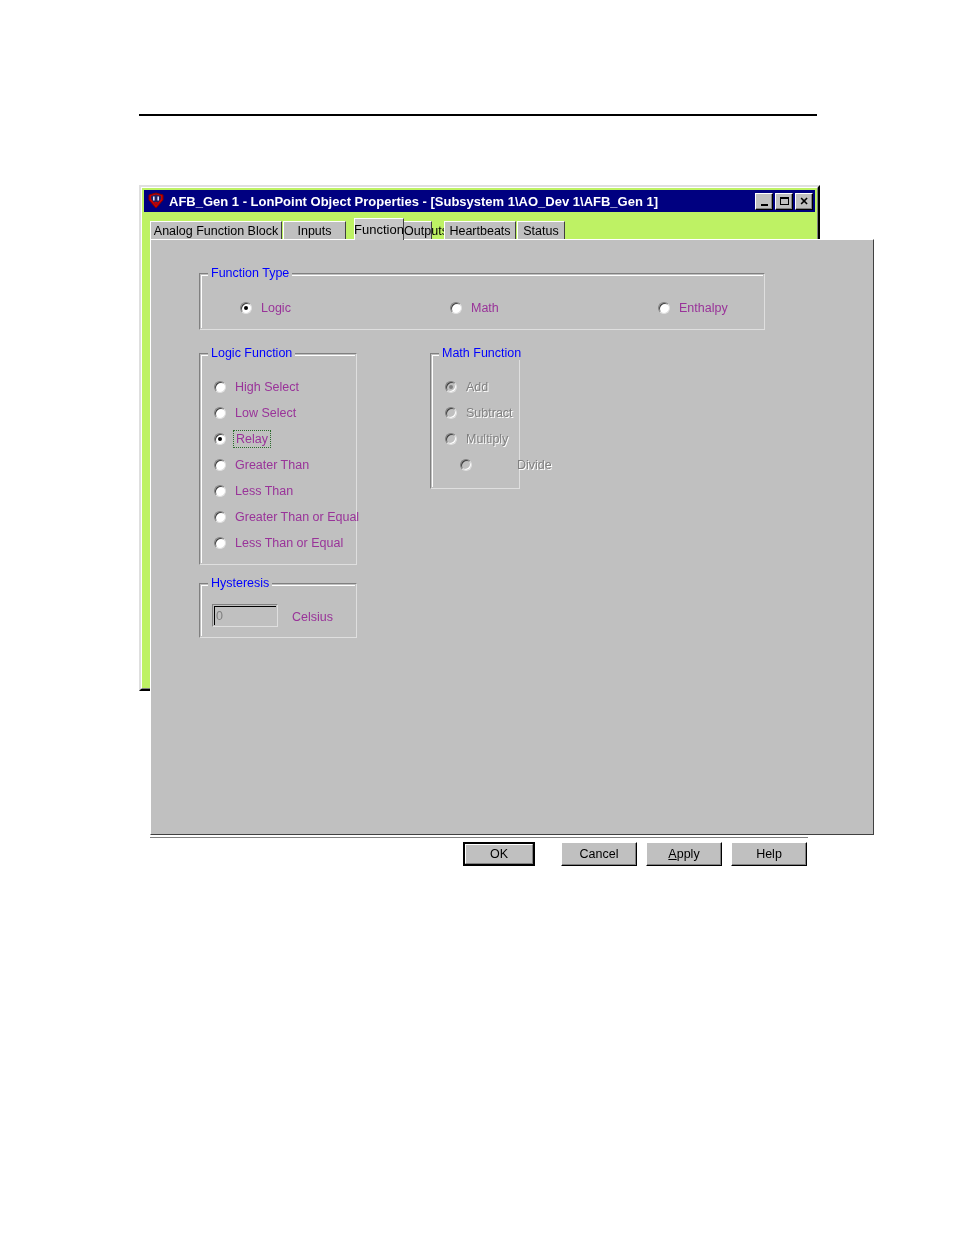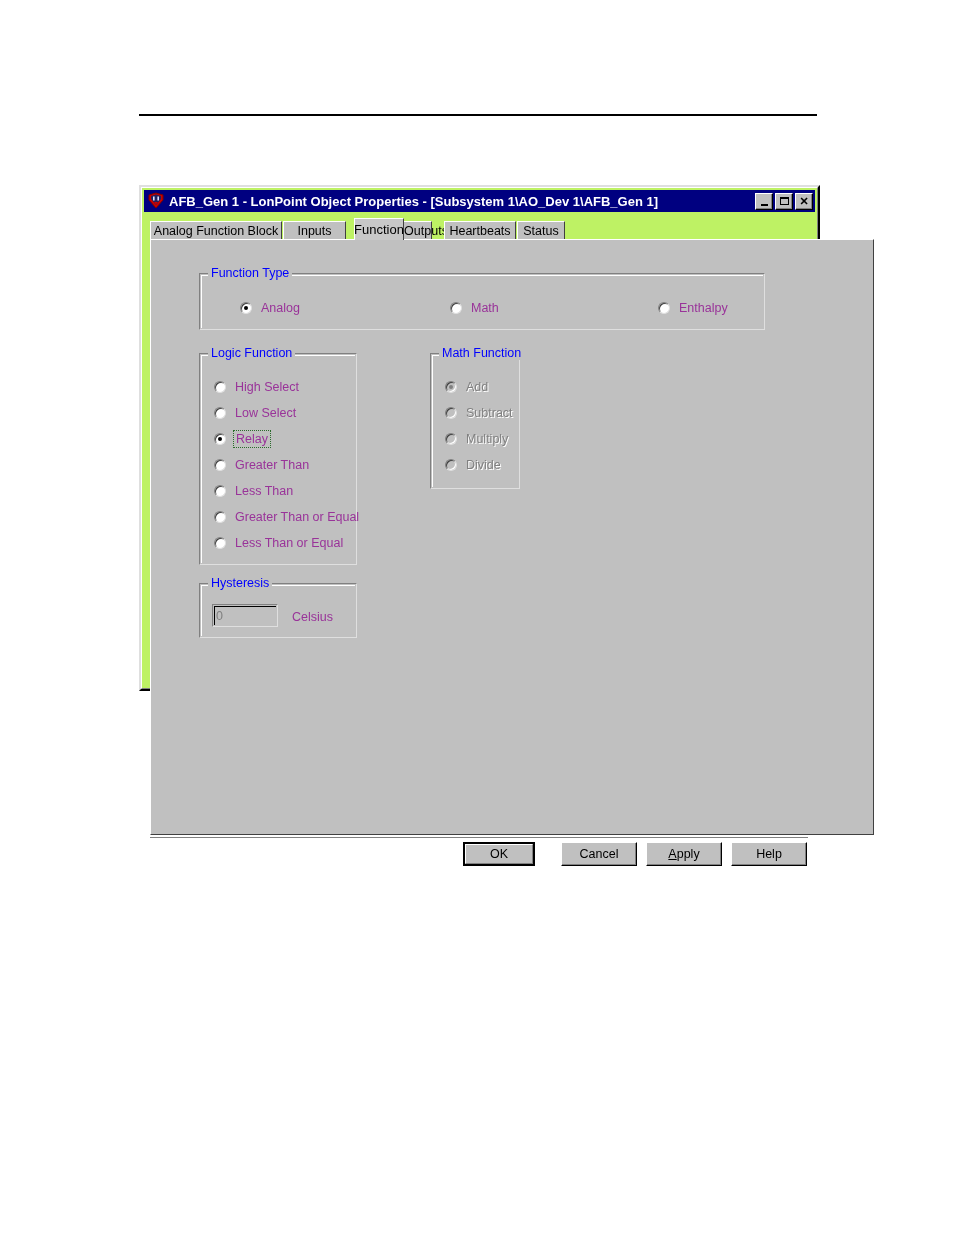--- a/index.html
+++ b/index.html
@@ -385,21 +385,21 @@
       </div>
   </div>
 
   <div class="tabpage">
 
     <div class="group" style="left:48px; top:33px; width:566px; height:57px;">
       <span class="group-label">Function Type</span>
 
       <div class="radio-row" style="left:40px; top:27px;">
         <span class="radio checked"></span>
-        <span class="radio-label">Analog</span>
+        <span class="radio-label">Logic</span>
       </div>
       <div class="radio-row" style="left:250px; top:27px;">
         <span class="radio"></span>
         <span class="radio-label">Math</span>
       </div>
       <div class="radio-row" style="left:458px; top:27px;">
         <span class="radio"></span>
         <span class="radio-label">Enthalpy</span>
       </div>
     </div>
@@ -445,21 +445,21 @@
         <span class="radio-label disabled">Add</span>
       </div>
       <div class="radio-row" style="left:14px; top:52px;">
         <span class="radio disabled"></span>
         <span class="radio-label disabled">Subtract</span>
       </div>
       <div class="radio-row" style="left:14px; top:78px;">
         <span class="radio disabled"></span>
         <span class="radio-label disabled">Multiply</span>
       </div>
-      <div class="radio-row" style="left:14px; top:104px;">
+      <div class="radio-row" style="left:29px; top:104px;gap:36px;">
         <span class="radio disabled"></span>
         <span class="radio-label disabled">Divide</span>
       </div>
     </div>
 
     <div class="group" style="left:48px; top:343px; width:158px; height:55px;">
       <span class="group-label">Hysteresis</span>
 
       <div class="textfield" style="left:12px; top:20px; width:66px; height:23px;">
         <span>0</span>

